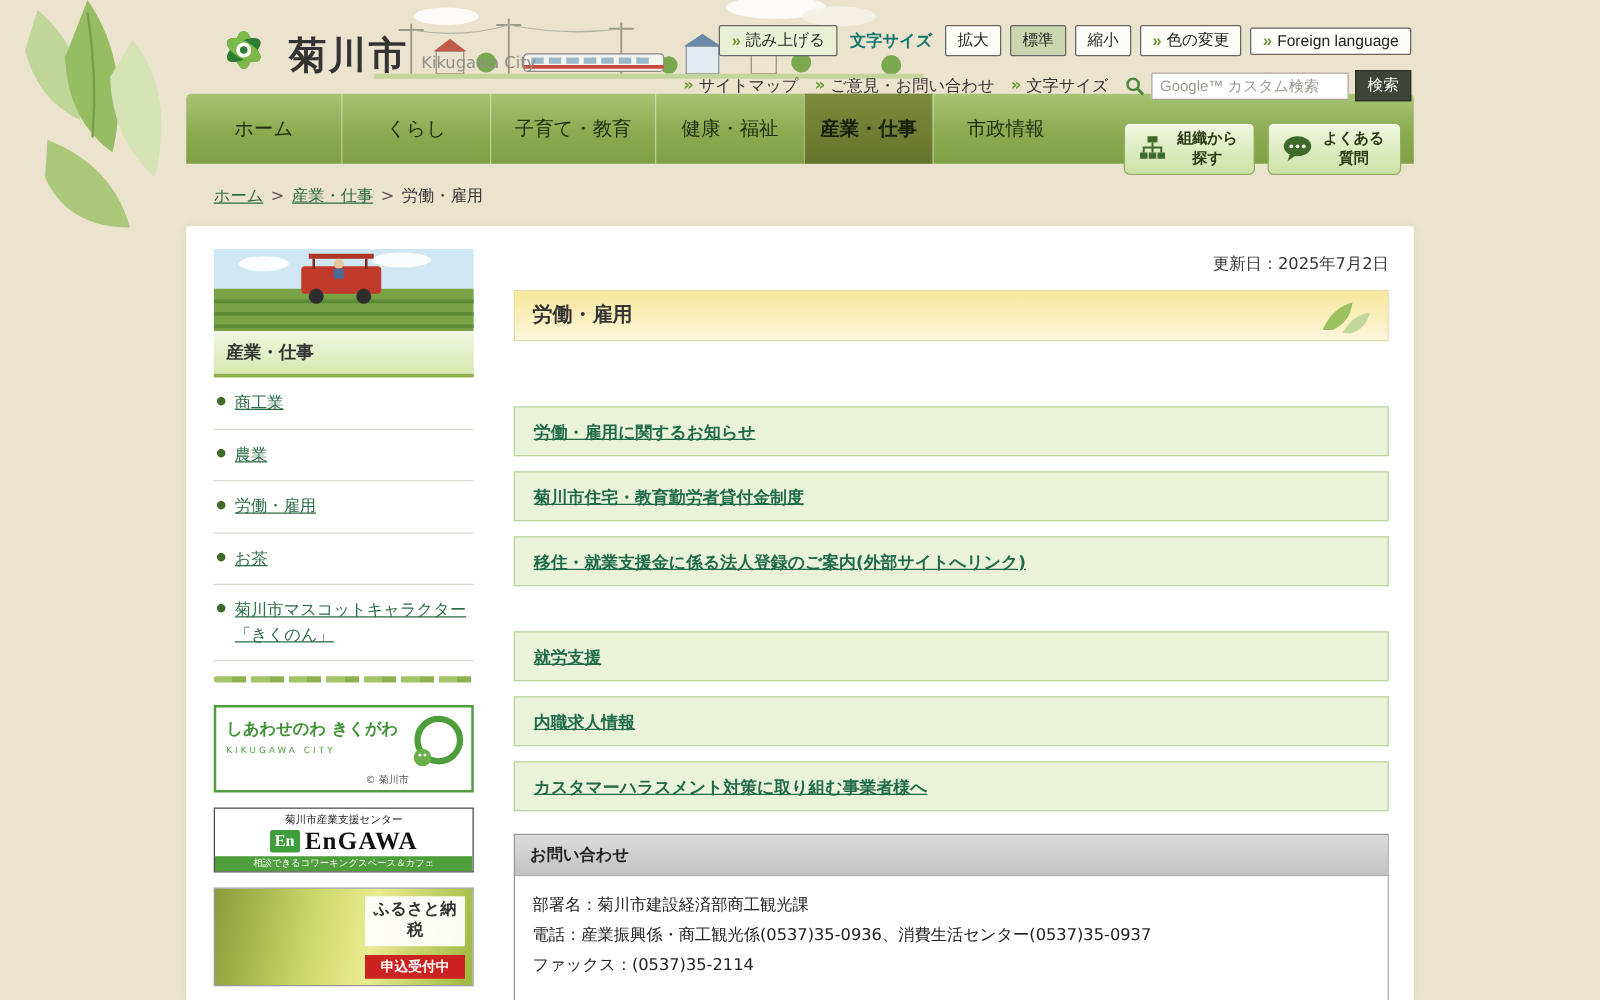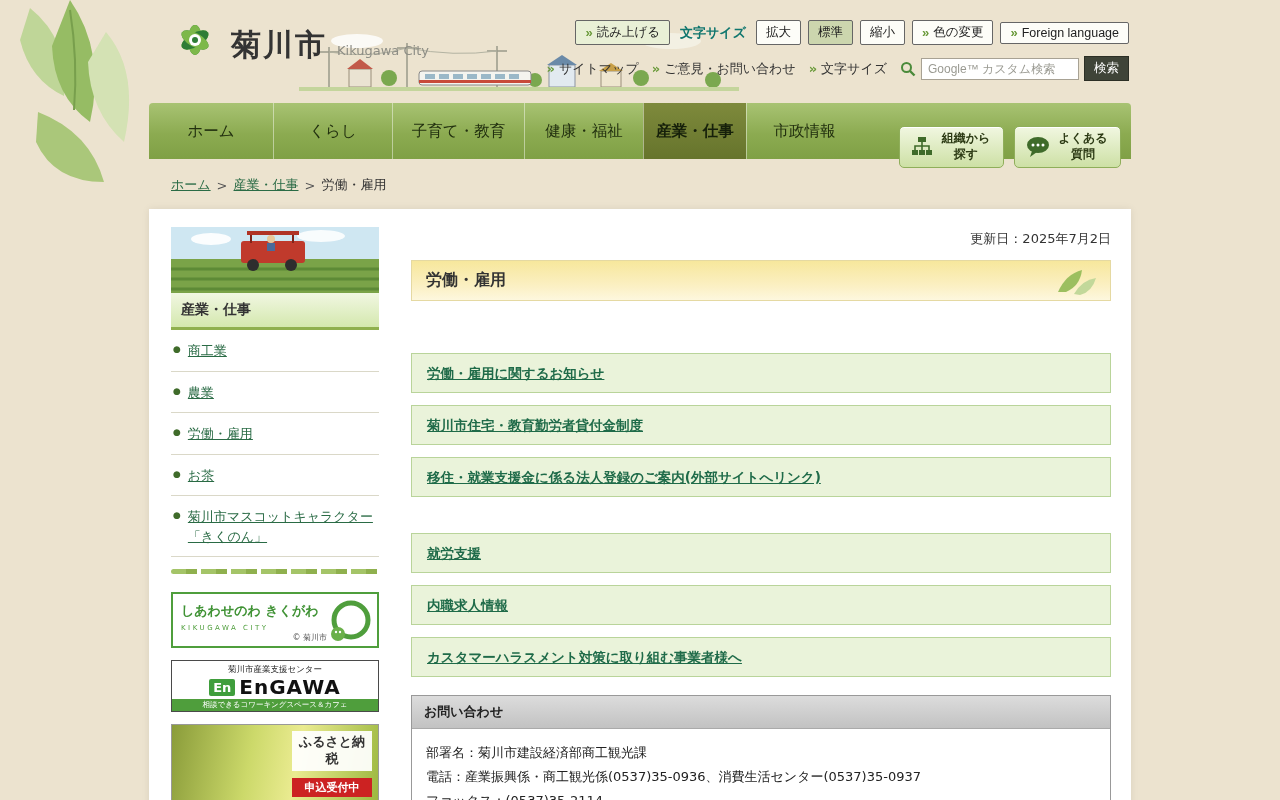--- a/index.html
+++ b/index.html
@@ -6,21 +6,21 @@
   html,body { width:1280px; height:800px; overflow:hidden; }
   body {
     background:#ece3cf;
     font-family:"DejaVu Sans","Liberation Sans",sans-serif;
     position:relative;
   }
   .bg-leaves { position:absolute; left:8px; top:0; width:175px; height:205px; z-index:0; }
   .page { width:982px; margin:0 auto; position:relative; z-index:1; }
 
   
-  .header { height:103px; position:relative; }
+  .header { height:75px; position:relative; }
   .cityscape { position:absolute; left:150px; bottom:2px; width:440px; height:80px; }
   .logo-group { position:absolute; left:20px; top:16px; display:flex; align-items:flex-end; gap:10px; z-index:2; }
   .logo-name { font-size:30px; font-weight:bold; color:#333; letter-spacing:2px; line-height:1; padding-bottom:4px; }
   .logo-sub { font-size:13px; color:#8d8d85; padding-bottom:6px; }
 
   .util-top { position:absolute; right:2px; top:20px; display:flex; align-items:center; gap:7px; z-index:2; }
   .util-bottom { position:absolute; right:2px; top:56px; display:flex; align-items:center; gap:13px; z-index:2; }
   .u-btn { display:inline-flex; align-items:center; gap:4px; border:1px solid #666; background:#fdfdf8;
            padding:3px 9px; font-size:12.5px; color:#222; border-radius:2px; cursor:pointer; white-space:nowrap; }
   .u-btn.green { background:#e9f0d6; }
@@ -64,28 +64,28 @@
   .side-title { background:linear-gradient(180deg,#f1f7e2,#d4e8ae); border-bottom:3px solid #8fb04e;
                 padding:8px 10px; font-size:14px; font-weight:bold; color:#333; }
   .side-menu { list-style:none; }
   .side-menu li { padding:11px 2px 10px; border-bottom:1px solid #dad8c8; display:flex; gap:7px; align-items:flex-start; }
   .bullet { color:#3f6b2a; font-size:9px; line-height:1; margin-top:4px; }
   .side-link { color:#2a6b45; text-decoration:underline; font-size:13px; line-height:1.5; cursor:pointer; }
   .brush { height:5px; margin:12px 0 18px;
            background:repeating-linear-gradient(90deg,#a4c468 0 15px,#8fb04e 15px 26px,transparent 26px 30px);
            border-radius:3px; }
   .banner { margin-bottom:12px; cursor:pointer; position:relative; }
-  .bn1 { height:56px; border:2px solid #4f9e3c; background:#fff; padding:8px 8px 4px; }
+  .bn1 { height:70px; border:2px solid #4f9e3c; background:#fff; padding:8px 8px 4px; }
   .bn1-title { color:#3f9234; font-weight:bold; font-size:13px; }
   .bn1-sub { font-size:7px; letter-spacing:2.5px; color:#4f9e3c; margin-top:4px; }
   .bn1-credit { position:absolute; right:50px; bottom:3px; font-size:8px; color:#555; }
   .bn1-mark { position:absolute; right:4px; top:4px; }
   .bn2 { height:52px; border:1px solid #4a4a4a; background:#fff; text-align:center; overflow:hidden; }
   .bn2-top { font-size:8.5px; color:#222; margin-top:3px; }
-  .bn2-row { display:flex; align-items:center; justify-content:center; gap:4px; margin-top:1px; }
+  .bn2-row { display:flex; align-items:center; justify-content:center; gap:4px; margin-top:1px;font-family:Liberation Serif, serif; }
   .bn2-badge { background:#3f9e3c; color:#fff; font-weight:bold; font-size:13px; padding:1px 4px; border-radius:2px; }
   .bn2-name { font-size:20px; font-weight:bold; color:#111; letter-spacing:1px; line-height:1; }
   .bn2-strip { position:absolute; left:0; right:0; bottom:0; background:#4f9e3c; color:#fff; font-size:7.5px; padding:1px 0; }
   .bn3 { height:79px; border:1px solid #999;
          background:linear-gradient(100deg,#8a9c3a 0%,#ccd96a 38%,#eaeb90 60%,#9cb840 100%); }
   .bn3-box { position:absolute; right:6px; top:6px; width:80px; background:rgba(255,255,255,.93);
              padding:3px 6px; font-size:13px; font-weight:bold; color:#333; text-align:center; line-height:1.3; }
   .bn3-strip { position:absolute; right:6px; bottom:5px; width:80px; background:#cc2222; color:#fff;
                font-size:11px; font-weight:bold; text-align:center; padding:2px 0; }
 

